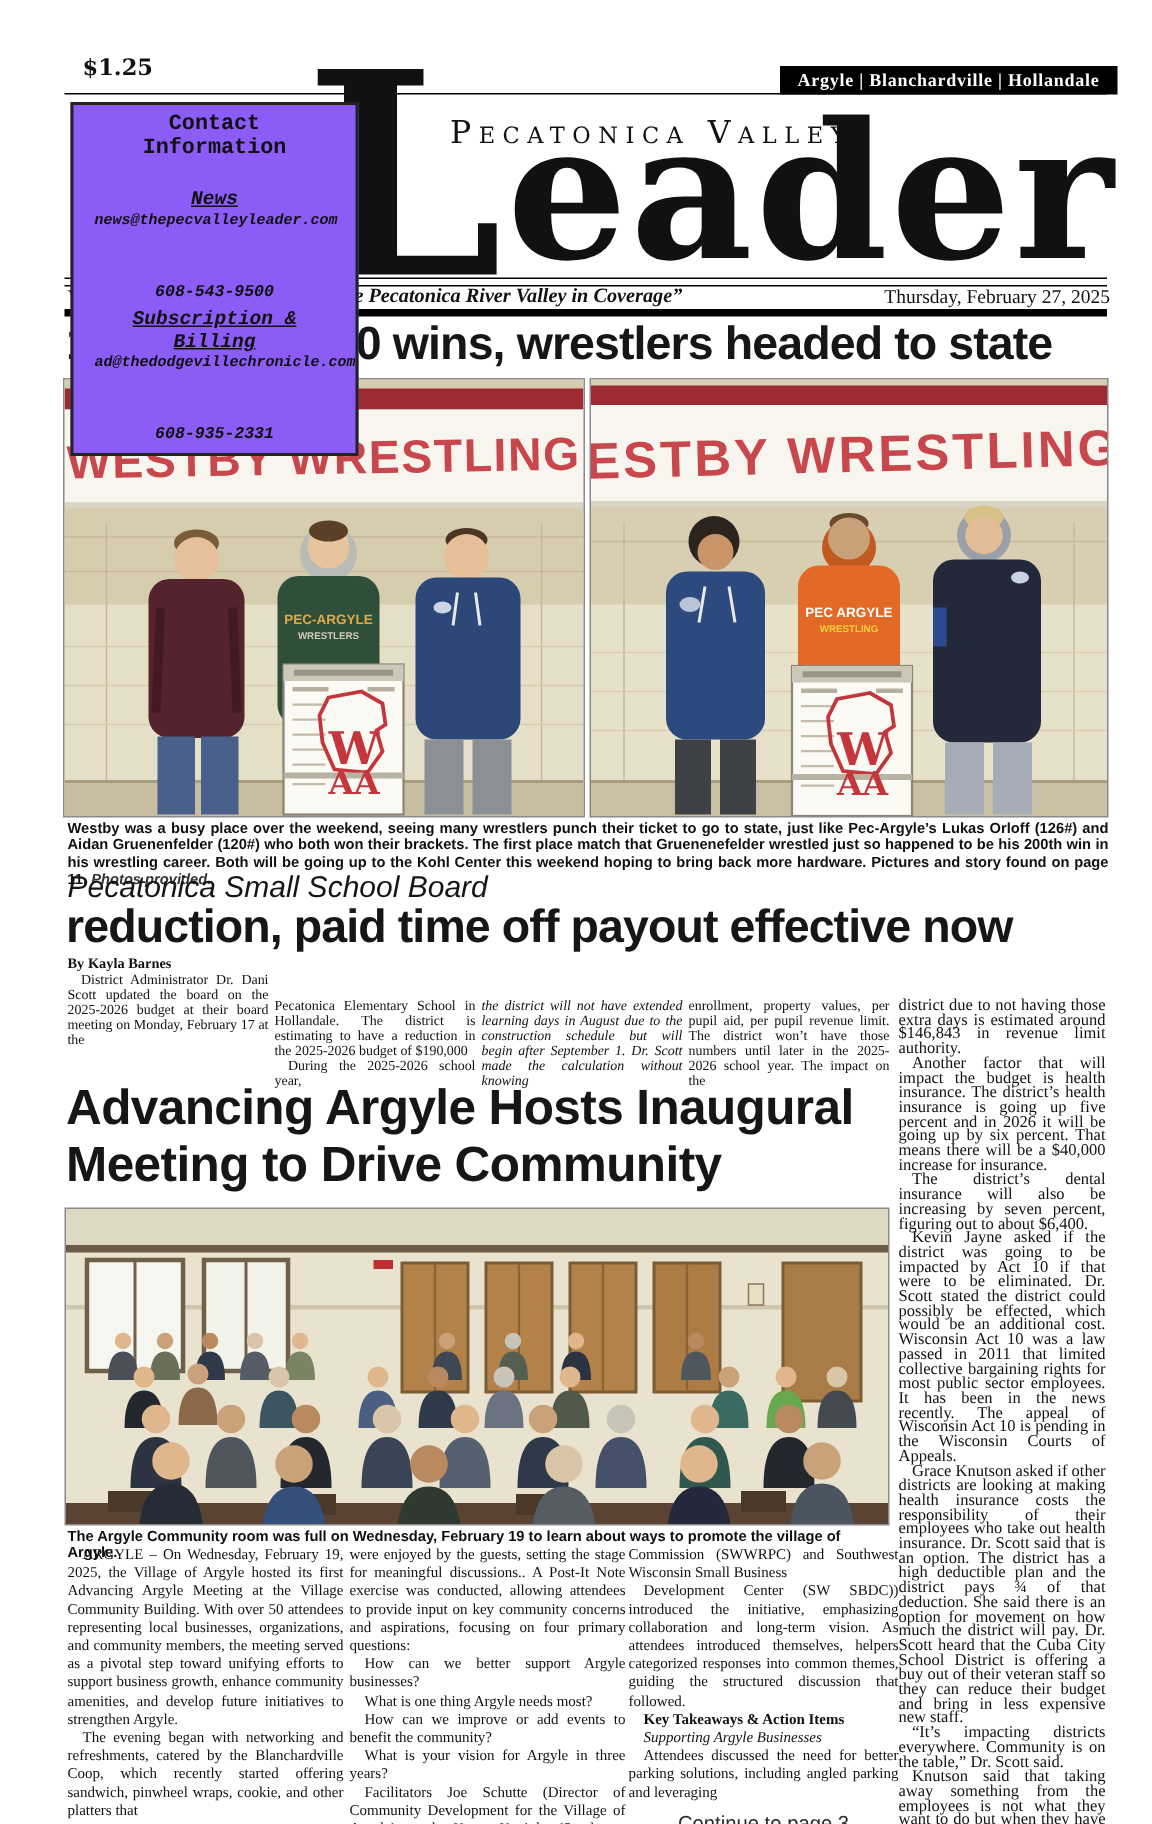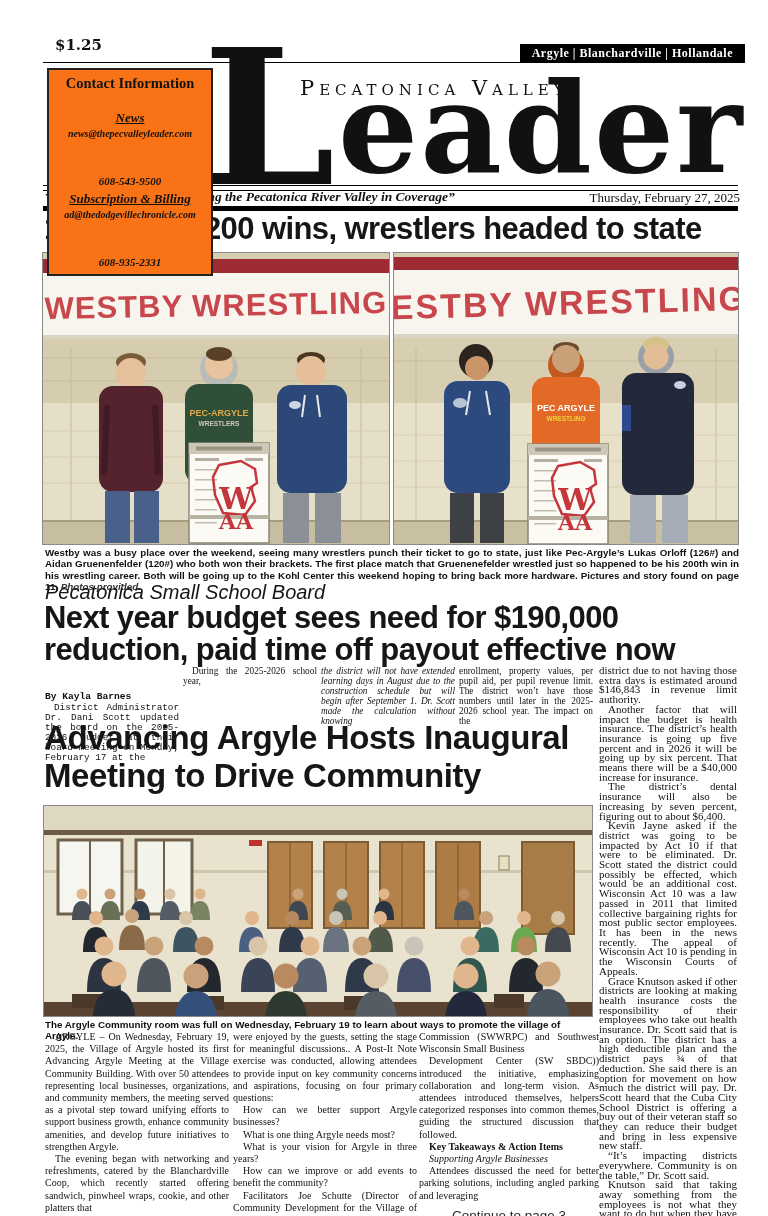--- a/index.html
+++ b/index.html
@@ -5,22 +5,22 @@
   html,body{margin:0;padding:0;background:#888;}
   .page{position:relative;width:768px;height:1216px;background:#fff;overflow:hidden;
         font-family:"Liberation Serif",serif;color:#111;}
   .abs{position:absolute;}
 
   
   .price{left:55px;top:36px;font:bold 15px "DejaVu Serif",serif;}
   .topline{left:43px;top:62px;width:695px;border-top:1.5px solid #000;height:0;}
   .towns{right:23px;top:44px;background:#000;color:#fff;padding:2px 12px;
          font:bold 12px "Liberation Serif",serif;letter-spacing:.5px;}
-  .contact{left:47px;top:68px;width:160px;border:2px solid #222;background:#f97316;
-           text-align:center;padding:5px 1px 6px;z-index:5;font-family:Liberation Serif, serif;}
+  .contact{left:47px;top:68px;width:160px;border:2px solid #222;background:#8b5cf6;
+           text-align:center;padding:5px 14px 6px;z-index:5;font-family:Liberation Mono, monospace;}
   .contact .c-title{font-weight:800;font-size:14.5px;}
   .contact .c-news{font-weight:800;font-style:italic;font-size:13px;text-decoration:underline;margin-top:18px;}
   .contact .c-email{font-weight:700;font-style:italic;font-size:10px;margin-top:2px;}
   .contact .c-phone{font-weight:700;font-style:italic;font-size:11px;margin-top:36px;}
   .contact .c-bill{font-weight:800;font-style:italic;font-size:13px;text-decoration:underline;margin-top:4px;}
   .bigL{left:203px;top:24px;font:bold 188px/1 "DejaVu Serif",serif;z-index:2;}
   .mast-small{left:300px;top:76px;font:normal 21px "DejaVu Serif",serif;font-variant:small-caps;
               letter-spacing:5px;z-index:3;}
   .mast-rest{left:338px;top:65px;font:bold 126px/1 "DejaVu Serif",serif;letter-spacing:2px;z-index:2;}
   .subrule{left:43px;top:185px;width:695px;height:4px;border-top:1.5px solid #000;border-bottom:1px solid #000;}
@@ -48,21 +48,21 @@
        line-height:11.4px;text-align:justify;color:#101010;}
   .cap1{left:45px;top:547px;width:694px;}
   .cap2{left:45px;top:1019px;width:546px;text-align:left;}
   .credit{font-style:italic;font-weight:600;color:#333;}
 
   
   .bt{font-size:9.3px;line-height:10px;text-align:justify;}
   .bt p{margin:0;}
   .bt p.ind{text-indent:9px;}
   .byline{font-weight:bold;font-size:9.6px;margin-bottom:1px;}
-  .c1{left:45px;top:692px;width:134px;font-family:Liberation Mono, monospace;}
+  .c1{left:45px;top:638px;width:134px;}
   .c2{left:183px;top:666px;width:134px;}
   .c3{left:321px;top:666px;width:134px;font-style:italic;}
   .c4{left:459px;top:666px;width:134px;}
   .c5{left:599px;top:666px;width:138px;}
   .c5 p{font-size:11px;line-height:9.7px;}
   .bt2{font-size:10px;line-height:12.2px;text-align:justify;}
   .bt2 p{margin:0;}
   .bt2 p.ind{text-indent:10px;}
   .ca{left:45px;top:1031px;width:184px;}
   .cb{left:233px;top:1031px;width:184px;}
@@ -230,29 +230,29 @@
     <rect x="268" y="242" width="26" height="48" fill="#a6adb6"></rect>
   </svg>
 
   <div class="abs cap cap1">
     <span>Westby was a busy place over the weekend, seeing many wrestlers punch their ticket to go to state, just like Pec-Argyle’s Lukas Orloff (126#) and Aidan Gruenenfelder (120#) who both won their brackets. The first place match that Gruenenefelder wrestled just so happened to be his 200th win in his wrestling career. Both will be going up to the Kohl Center this weekend hoping to bring back more hardware. Pictures and story found on page 11.</span>
     <span class="credit">Photos provided.</span>
   </div>
 
   <div class="abs kicker">Pecatonica Small School Board</div>
   <div class="abs hl hl2">
-    <div>Next year budget sees need for $190,000</div>
     <div>reduction, paid time off payout effective now</div>
   </div>
 
   <div class="abs bt c1">
     <div class="byline">By Kayla Barnes</div>
     <p class="ind">District Administrator Dr. Dani Scott updated the board on the 2025-2026 budget at their board meeting on Monday, February 17 at the</p>
   </div>
   <div class="abs bt c2">
+    <p>Pecatonica Elementary School in Hollandale. The district is estimating to have a reduction in the 2025-2026 budget of $190,000</p>
     <p class="ind">During the 2025-2026 school year,</p>
   </div>
   <div class="abs bt c3">
     <p>the district will not have extended learning days in August due to the construction schedule but will begin after September 1. Dr. Scott made the calculation without knowing</p>
   </div>
   <div class="abs bt c4">
     <p>enrollment, property values, per pupil aid, per pupil revenue limit. The district won’t have those numbers until later in the 2025-2026 school year. The impact on the</p>
   </div>
   <div class="abs bt c5">
     <p>district due to not having those extra days is estimated around $146,843 in revenue limit authority.</p>
@@ -448,22 +448,22 @@
   <div class="abs cap cap2">The Argyle Community room was full on Wednesday, February 19 to learn about ways to promote the village of Argyle.</div>
 
   <div class="abs bt2 ca">
     <p class="ind">ARGYLE – On Wednesday, February 19, 2025, the Village of Argyle hosted its first Advancing Argyle Meeting at the Village Community Building. With over 50 attendees representing local businesses, organizations, and community members, the meeting served as a pivotal step toward unifying efforts to support business growth, enhance community amenities, and develop future initiatives to strengthen Argyle.</p>
     <p class="ind">The evening began with networking and refreshments, catered by the Blanchardville Coop, which recently started offering sandwich, pinwheel wraps, cookie, and other platters that</p>
   </div>
   <div class="abs bt2 cb">
     <p>were enjoyed by the guests, setting the stage for meaningful discussions.. A Post-It Note exercise was conducted, allowing attendees to provide input on key community concerns and aspirations, focusing on four primary questions:</p>
     <p class="ind">How can we better support Argyle businesses?</p>
     <p class="ind">What is one thing Argyle needs most?</p>
+    <p class="ind">How can we improve or add events to benefit the community?</p>
     <p class="ind">What is your vision for Argyle in three years?</p>
-    <p class="ind">How can we improve or add events to benefit the community?</p>
     <p class="ind">Facilitators Joe Schutte (Director of Community Development for the Village of Argyle) and Kate Koziol (Southwest Wisconsin Regional Planning</p>
   </div>
   <div class="abs bt2 cc">
     <p>Commission (SWWRPC) and Southwest Wisconsin Small Business</p>
     <p class="ind">Development Center (SW SBDC)) introduced the initiative, emphasizing collaboration and long-term vision. As attendees introduced themselves, helpers categorized responses into common themes, guiding the structured discussion that followed.</p>
     <p class="ind subhead-b">Key Takeaways &amp; Action Items</p>
     <p class="ind subhead-i">Supporting Argyle Businesses</p>
     <p class="ind">Attendees discussed the need for better parking solutions, including angled parking and leveraging</p>
     <div class="continue cont3">Continue to page 3</div>
   </div>

